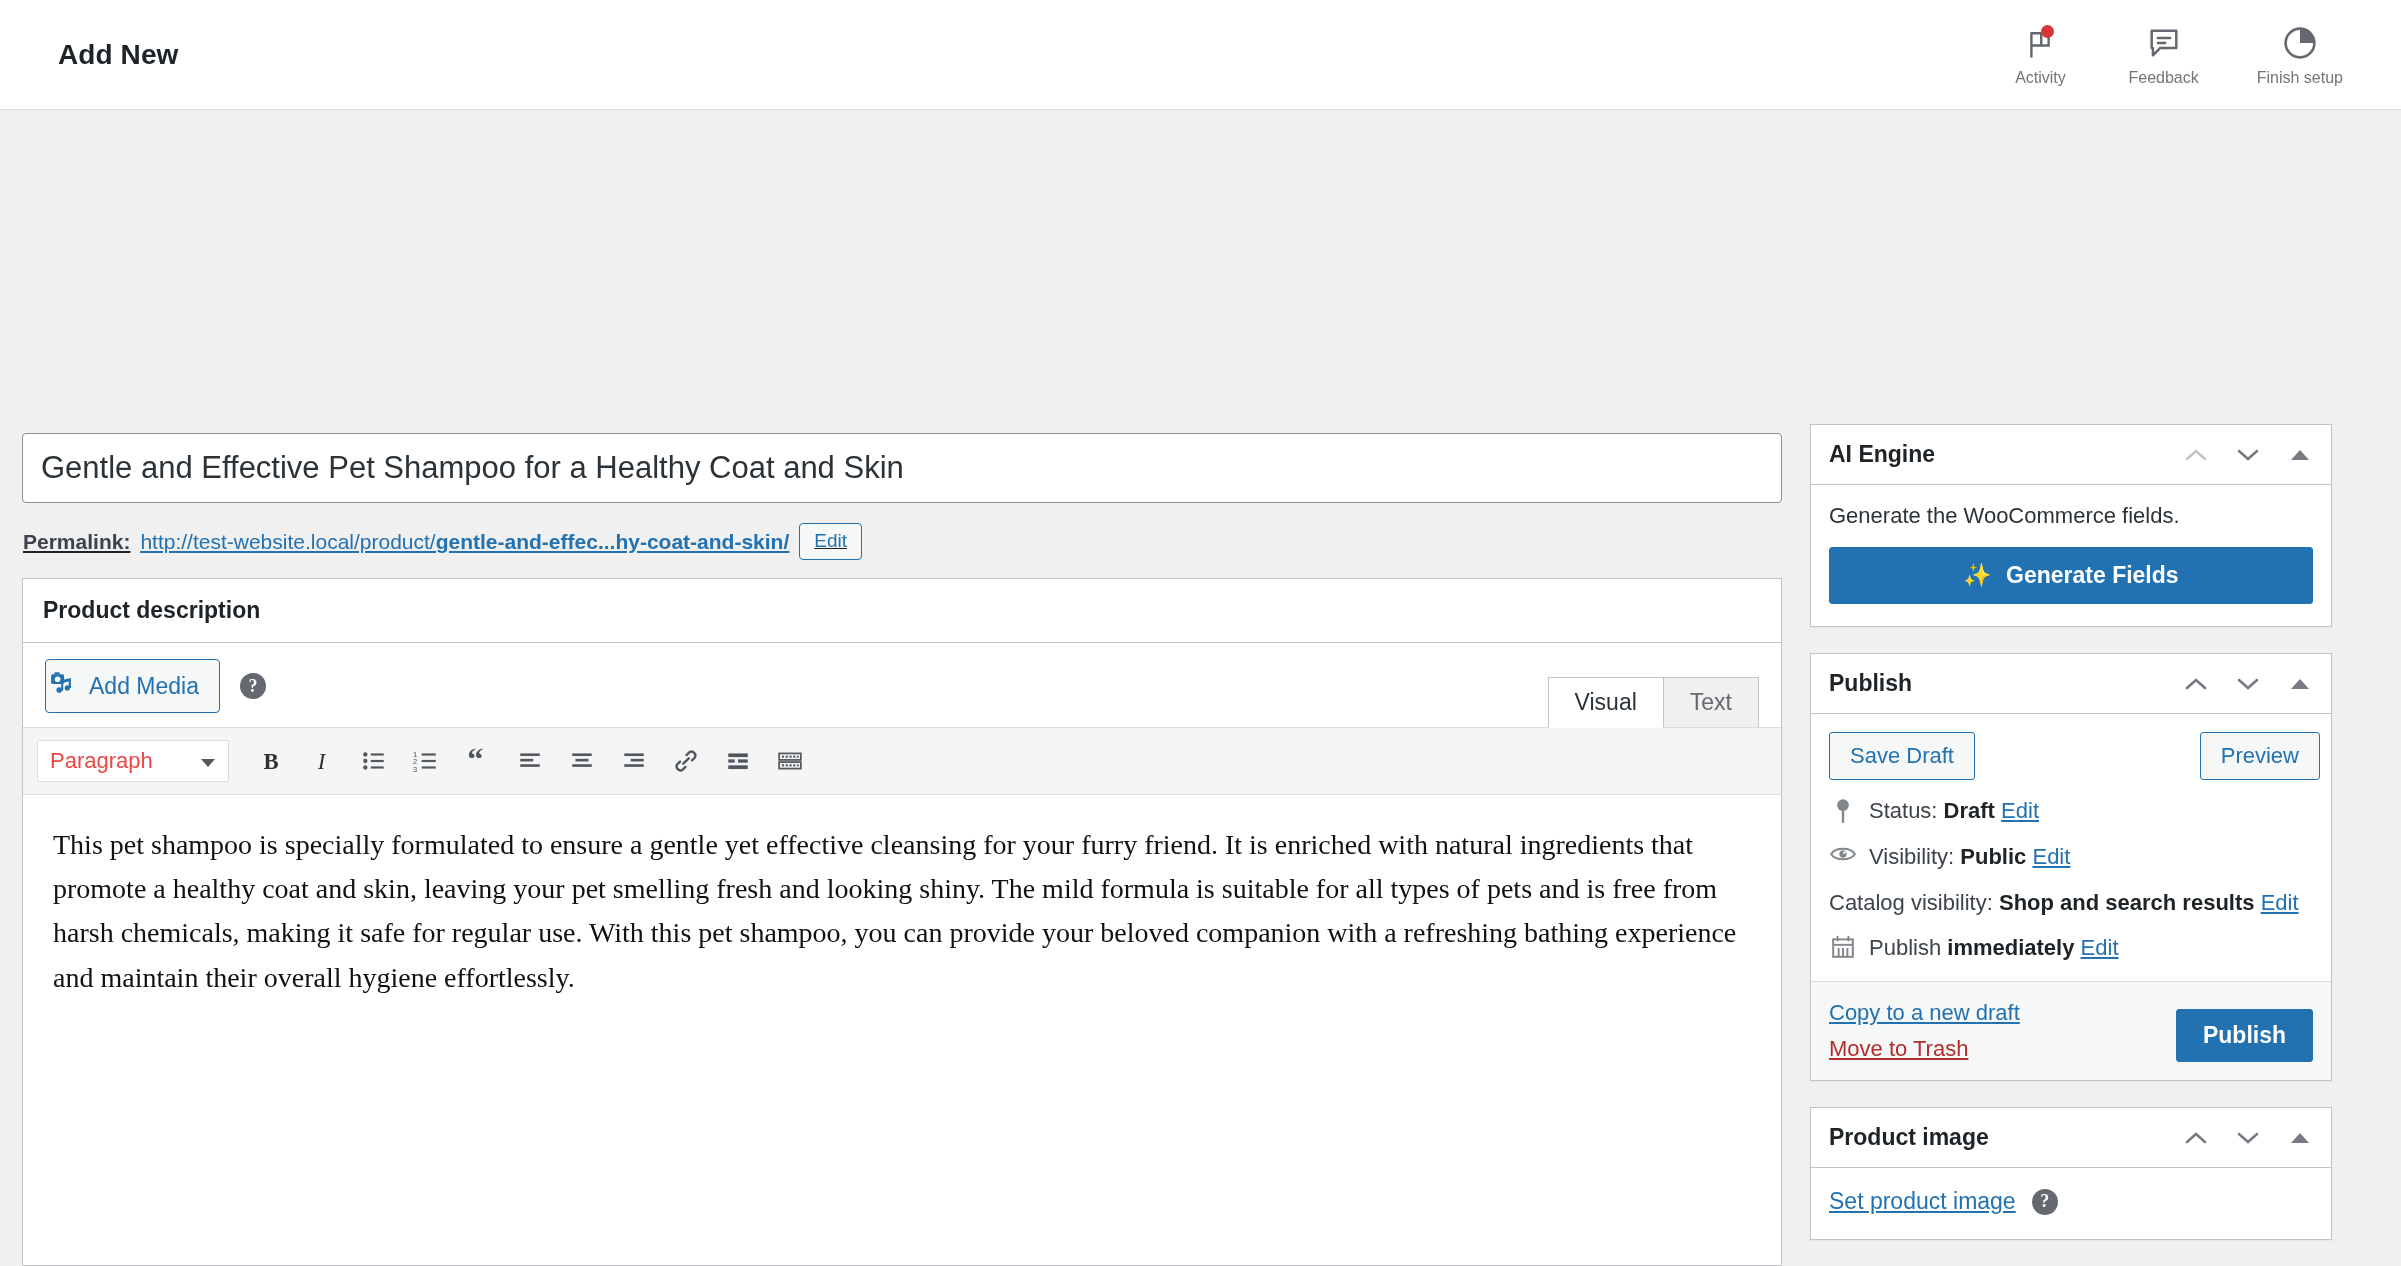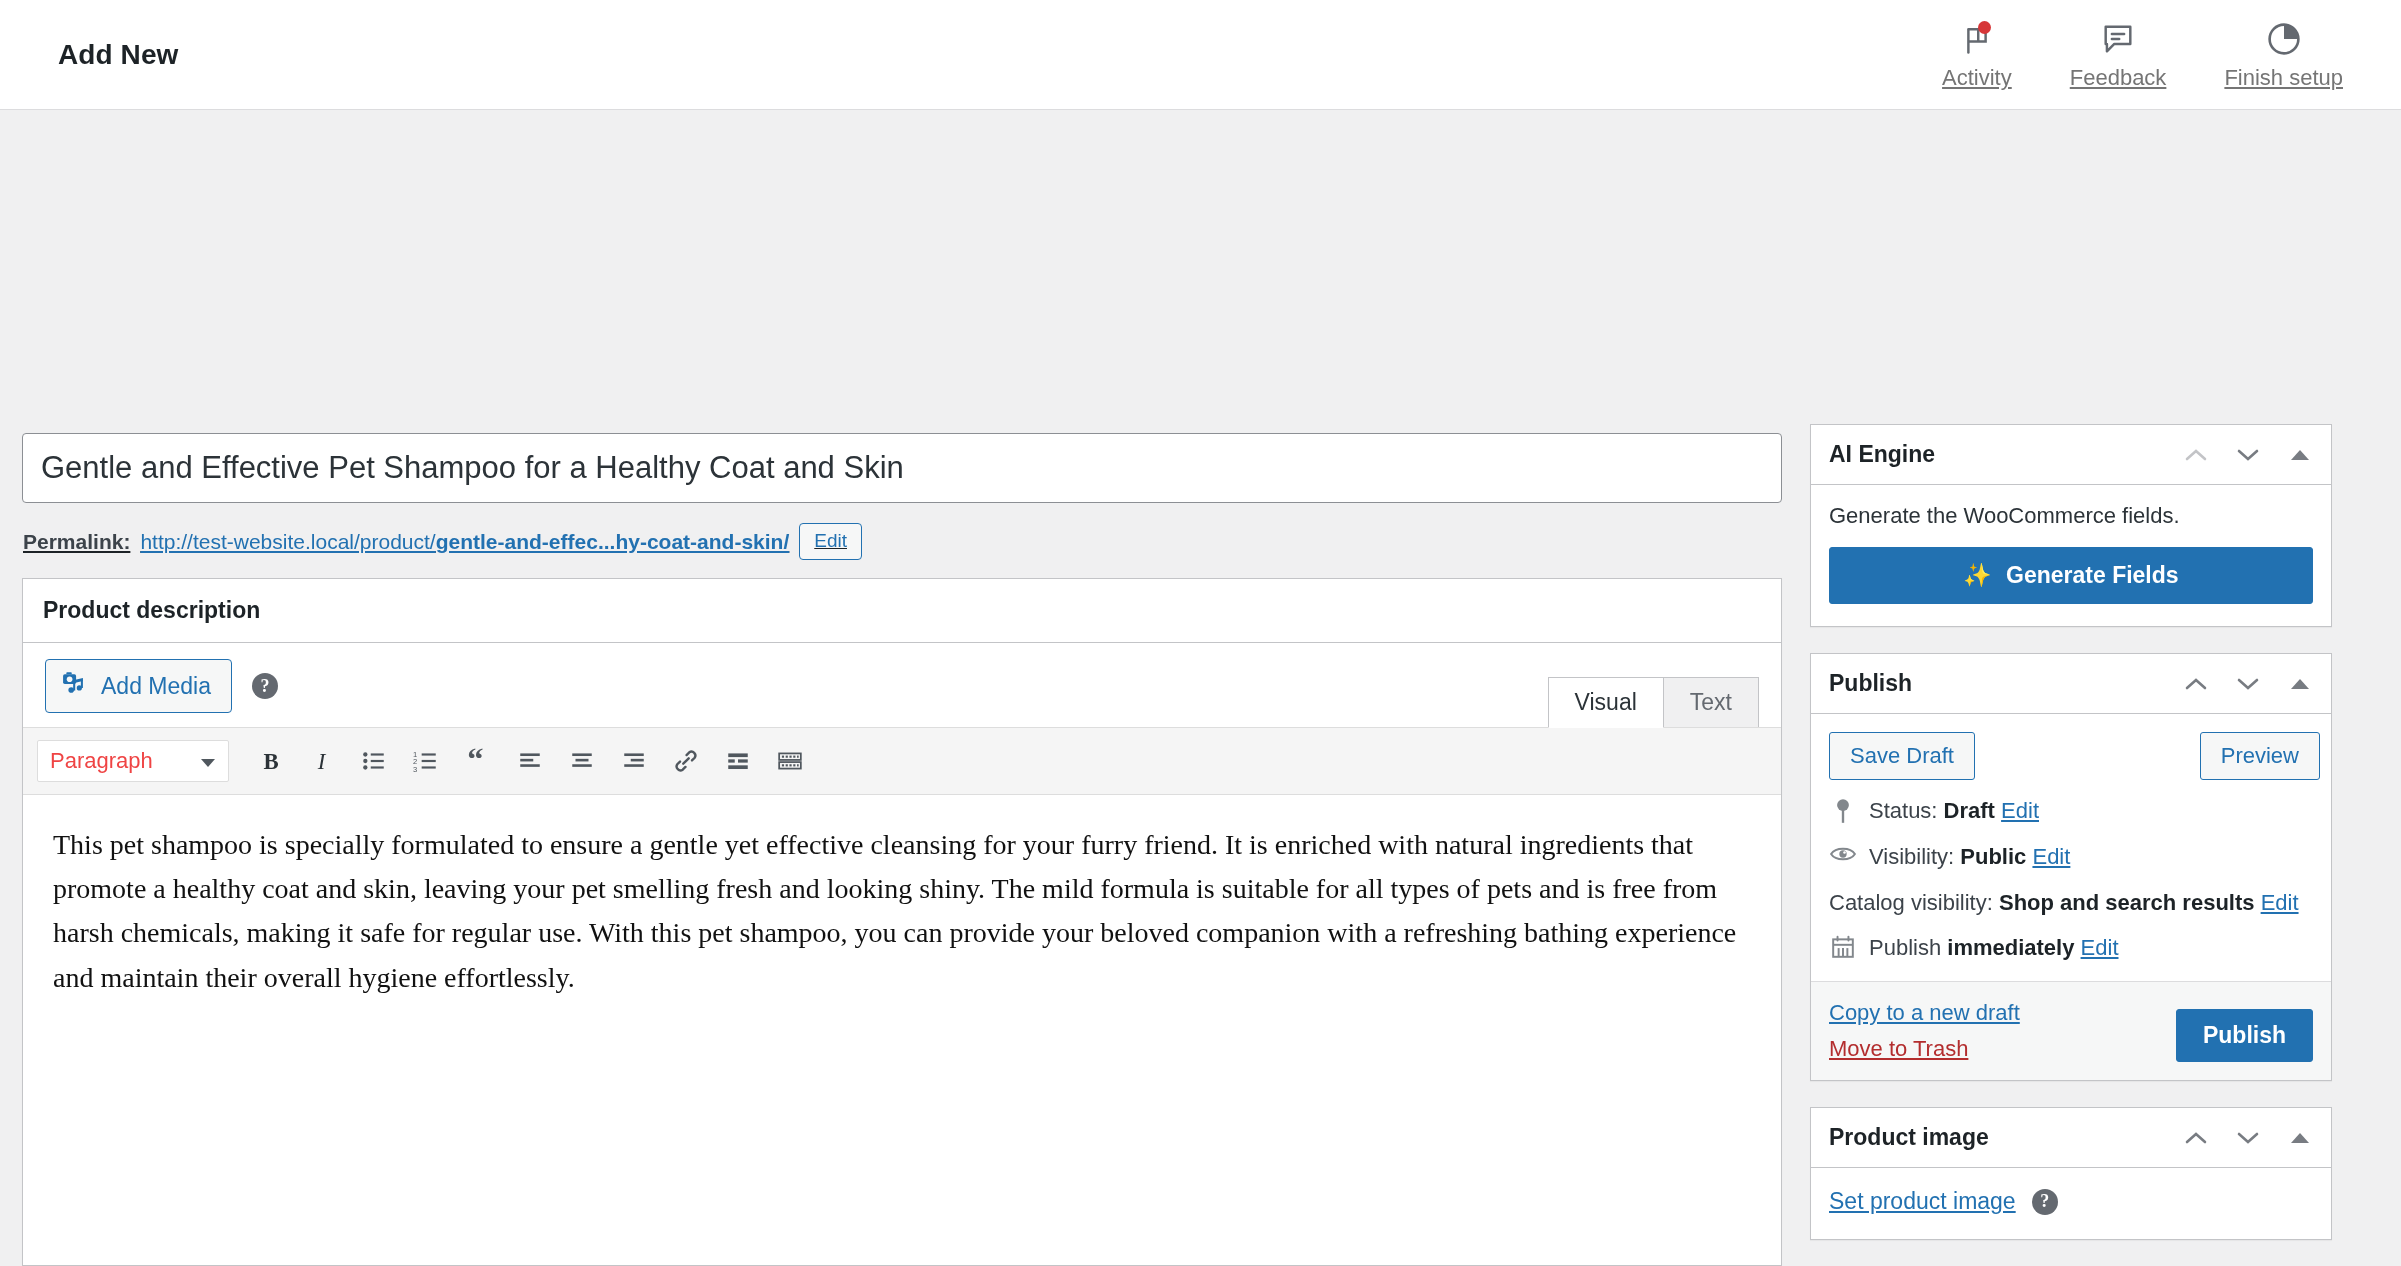--- a/index.html
+++ b/index.html
@@ -45,24 +45,23 @@
   }
   .topbar-action .ic {
     position: relative;
     width: 42px;
     height: 42px;
     display: flex;
     align-items: center;
     justify-content: center;
   }
   .topbar-action .lbl {
-    font-size: 22px;
+    font-size: 16px;
     color: #757575;
     white-space: nowrap;
-    text-decoration: underline;
   }
   .notif-dot {
     position: absolute;
     top: 3px;
     right: 7px;
     width: 13px;
     height: 13px;
     border-radius: 50%;
     background: #d63638;
   }
@@ -155,21 +154,21 @@
   .media-group { display: flex; align-items: center; gap: 20px; padding-bottom: 14px; }
   .add-media-btn {
     display: inline-flex;
     align-items: center;
     gap: 13px;
     border: 1px solid #2271b1;
     color: #2271b1;
     background: #f6f7f7;
     border-radius: 4px;
     font-size: 23px;
-    padding: 10px 20px 10px 16px;
+    padding: 10px 20px 10px 4px;
     cursor: pointer;
     font-family: "Liberation Sans", sans-serif;
   }
   .help-dot {
     width: 26px; height: 26px;
     border-radius: 50%;
     background: #646970;
     color: #fff;
     font-size: 18px;
     font-weight: bold;

